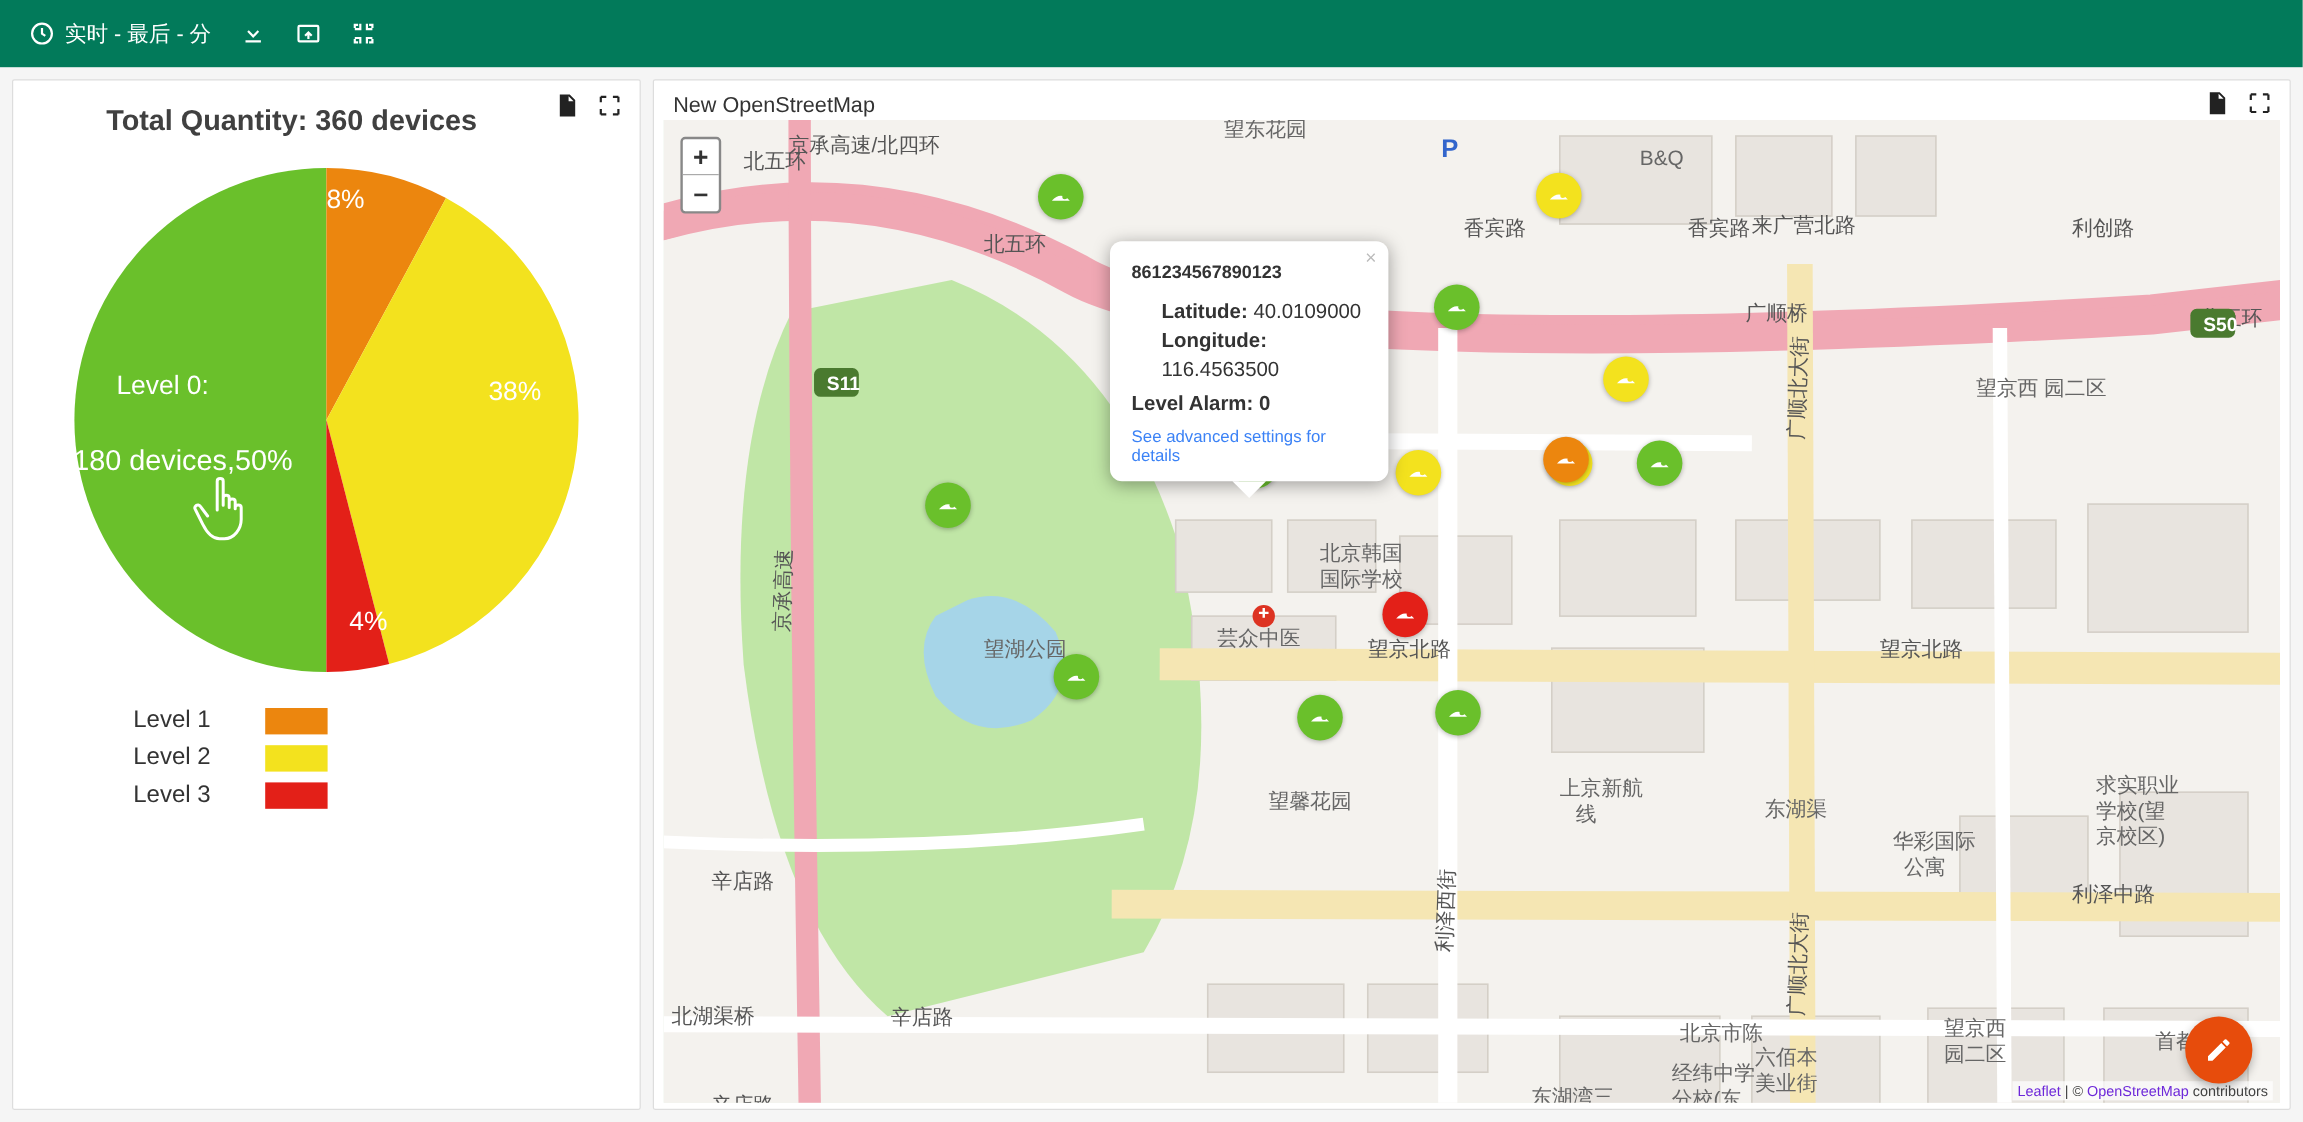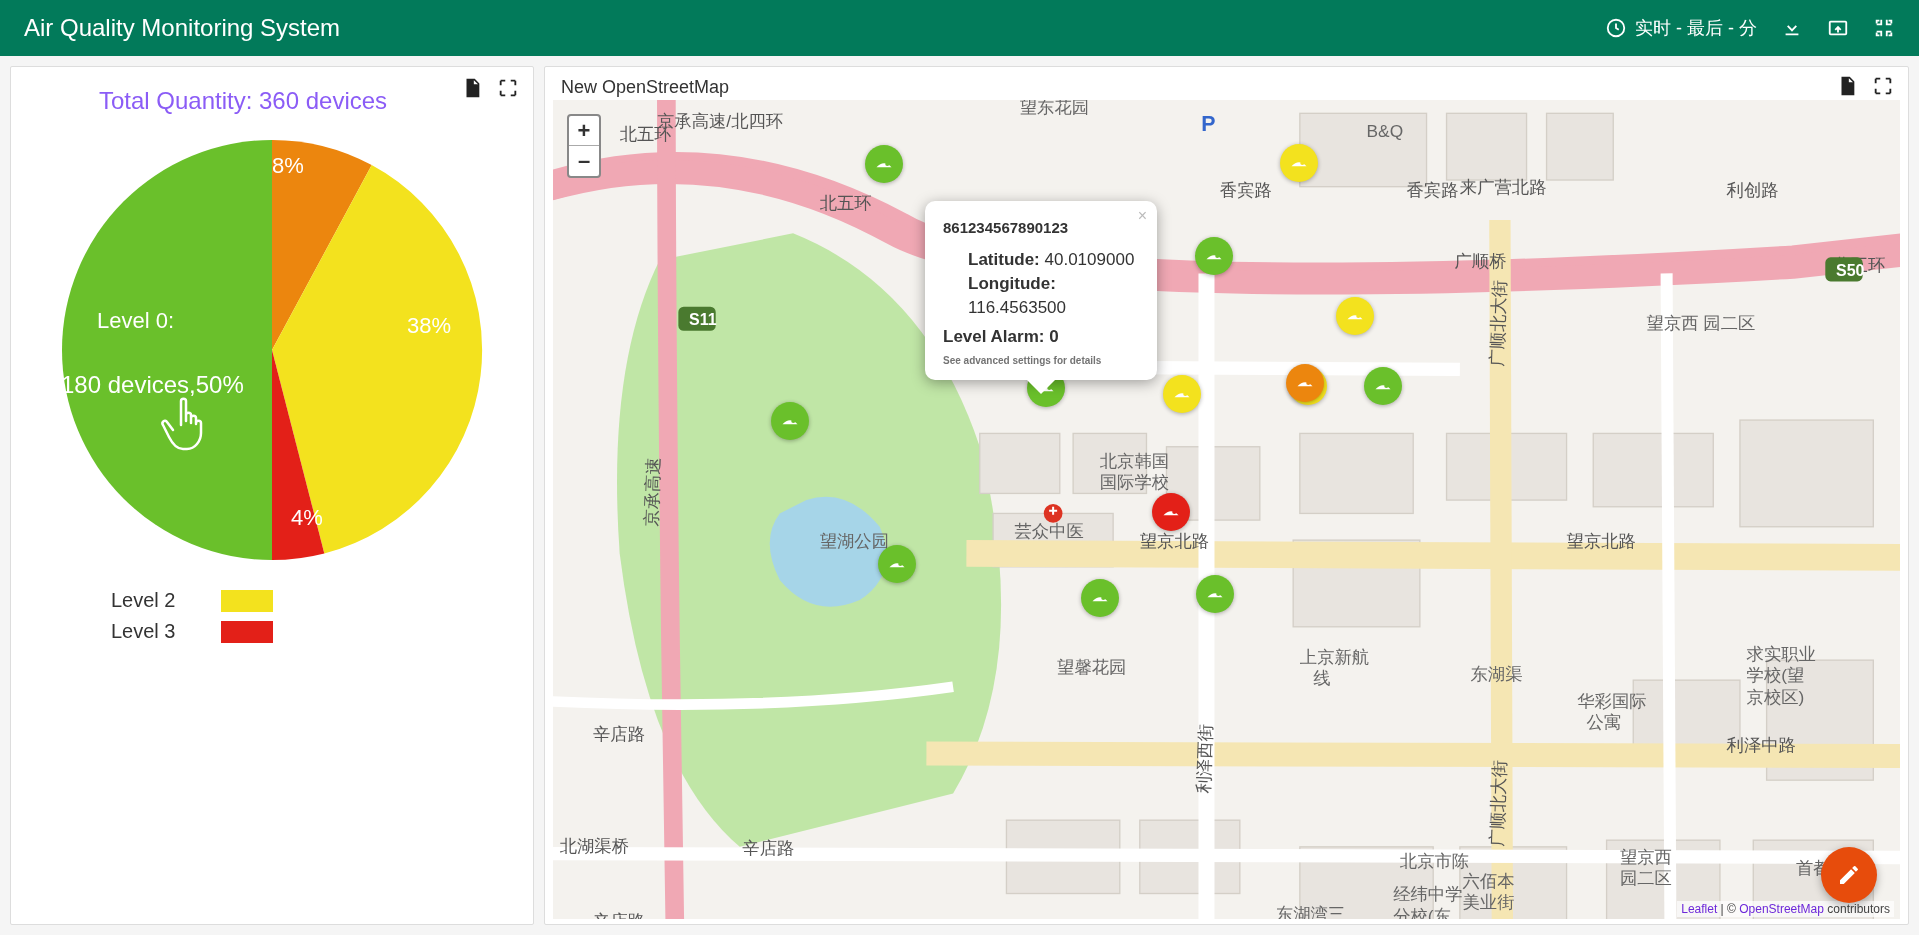--- a/index.html
+++ b/index.html
@@ -7,42 +7,42 @@
 .header { background: #027a5a; color: #fff; height: 56px; display: flex; align-items: center; justify-content: space-between; padding: 0 24px; }
 .header h1 { font-size: 24px; font-weight: 400; }
 .header-right { display: flex; align-items: center; gap: 24px; }
 .time-ctl { display: flex; align-items: center; gap: 8px; font-size: 18px; }
 .icon { width: 22px; height: 22px; display: inline-flex; align-items: center; justify-content: center; color: #fff; }
 .content { display: flex; gap: 10px; padding: 10px; height: calc(100% - 56px); }
 .panel { background: #fff; border: 1px solid #ddd; border-radius: 2px; position: relative; }
 .panel-left { width: 524px; flex-shrink: 0; }
 .panel-right { flex: 1; }
 .panel-header { display: flex; justify-content: space-between; align-items: flex-start; padding: 8px 14px; }
-.panel-title { font-size: 24px; font-weight: 400; color: #8b5cf6; padding-top: 12px; }
+.panel-title { font-size: 24px; font-weight: 700; color: #404040; padding-top: 12px; }
 .panel-title-sm { font-size: 18px; color: #333; padding: 4px 0 0 2px; }
 .panel-actions { display: flex; gap: 14px; padding-top: 2px; }
 .panel-actions .icon { color: #222; cursor: pointer; }
 .pie-area { position: relative; width: 430px; height: 430px; margin: 12px auto 0; }
 .pie-slice-label { position: absolute; color: #fff; font-size: 22px; font-weight: 400; text-align: center; z-index: 3; pointer-events: none; }
 .legend { margin: 24px 0 0 100px; }
 .legend-row { display: flex; align-items: center; margin-bottom: 8px; }
 .legend-label { font-size: 20px; width: 110px; color: #333; }
 .legend-sw { width: 52px; height: 22px; }
 .map-area { position: relative; height: calc(100% - 38px); margin: 0 8px 8px; background: #eaf3ec; overflow: hidden; }
 .mapbg { position: absolute; inset: 0; }
 .marker { position: absolute; width: 38px; height: 38px; border-radius: 50%; display: flex; align-items: center; justify-content: center; z-index: 5; box-shadow: 0 1px 4px rgba(0,0,0,0.3); cursor: pointer; }
 .marker svg { width: 20px; height: 14px; }
 .popup { position: absolute; background: #fff; border-radius: 10px; box-shadow: 0 3px 14px rgba(0,0,0,0.35); padding: 18px 18px 14px; width: 232px; z-index: 10; font-size: 14px; color: #333; }
 .popup::after { content: ""; position: absolute; bottom: -14px; left: 50%; margin-left: -14px; border: 14px solid transparent; border-top-color: #fff; border-bottom: none; }
 .popup-close { position: absolute; top: 6px; right: 10px; color: #bbb; font-size: 16px; cursor: pointer; }
 .popup-id { font-weight: 700; font-size: 15px; margin-bottom: 12px; }
 .popup-row { font-size: 17px; line-height: 1.4; margin-left: 25px; }
 .popup-row b { font-weight: 700; }
 .popup-alarm { font-weight: 700; font-size: 17px; margin: 8px 0; }
-.popup-det { font-size: 10px; color: #737373; font-weight: bold; }
+.popup-det { font-size: 14px; color: #3b82f6; }
 .zoom { position: absolute; top: 14px; left: 14px; background: #fff; border: 2px solid #888; border-radius: 4px; z-index: 8; }
 .zoom div { width: 30px; height: 30px; display: flex; align-items: center; justify-content: center; font-size: 22px; font-weight: 700; cursor: pointer; color: #333; }
 .zoom div:first-child { border-bottom: 1px solid #aaa; }
 .attrib { position: absolute; bottom: 2px; right: 6px; font-size: 12px; color: #444; z-index: 8; background: rgba(255,255,255,0.7); padding: 1px 4px; }
 .attrib a { color: #6d28d9; text-decoration: none; }
 .fab { position: absolute; bottom: 32px; right: 42px; width: 56px; height: 56px; border-radius: 50%; background: #e74c0c; display: flex; align-items: center; justify-content: center; box-shadow: 0 3px 8px rgba(0,0,0,0.3); z-index: 20; cursor: pointer; }
 .road-pink { fill: none; stroke: #f0a8b4; }
 .road-ylw { fill: none; stroke: #f5e6b3; }
 .road-wht { fill: none; stroke: #fff; }
 .park { fill: #c0e6a6; }
@@ -50,21 +50,20 @@
 .bldg { fill: #e8e4df; stroke: #d4cfc7; stroke-width: 1; }
 .mlabel { font-size: 13px; fill: #666; font-family: Arial; }
 .rlabel { font-size: 13px; fill: #555; font-family: Arial; }
 .poi-red { fill: #d32; }
 .poi-blue { fill: #36c; }
 </style>
 </head>
 <body>
 
 <div class="header">
-  <h1>Air Quality Monitoring System</h1>
   <div class="header-right">
     <div class="time-ctl">
       <span class="icon">
           <svg viewBox="0 0 24 24" fill="none" stroke="currentColor" stroke-width="2">
             <circle cx="12" cy="12" r="9"></circle>
             <path d="M12 7v5l3 2"></path>
           </svg>
         </span>
       <span>实时 - 最后 - 分</span>
     </div>
@@ -122,20 +121,24 @@
       <div class="pie-slice-label" style="left:215px;top:18px;"><span>8%</span></div>
       <div class="pie-slice-label" style="left:350px;top:178px;"><span>38%</span></div>
       <div class="pie-slice-label" style="left:234px;top:370px;"><span>4%</span></div>
       <div style="position:absolute;left:102px;top:258px;z-index:3;pointer-events:none;">
         <svg width="56" height="64" viewBox="0 0 56 64" fill="none" stroke="#fff" stroke-width="2.5" stroke-linecap="round" stroke-linejoin="round">
             <path d="M22 8v24M22 8c0-3 5-3 5 0v20M27 22c0-3 5-3 5 0v8M32 25c0-3 5-3 5 0v6M37 30c0-3 5-3 5 0v10c0 8-6 16-14 16h-4c-6 0-10-4-14-12l-6-12c-2-3 2-6 4-3l6 8"></path>
           </svg>
       </div>
     </div>
     <div class="legend">
+      <div class="legend-row">
+          <span class="legend-label">Level 1</span>
+          <span class="legend-sw" style="background:#ec860e"></span>
+        </div>
       <div class="legend-row">
           <span class="legend-label">Level 2</span>
           <span class="legend-sw" style="background:#f3e21e"></span>
         </div>
       <div class="legend-row">
           <span class="legend-label">Level 3</span>
           <span class="legend-sw" style="background:#e32018"></span>
         </div>
     </div>
   </div>

